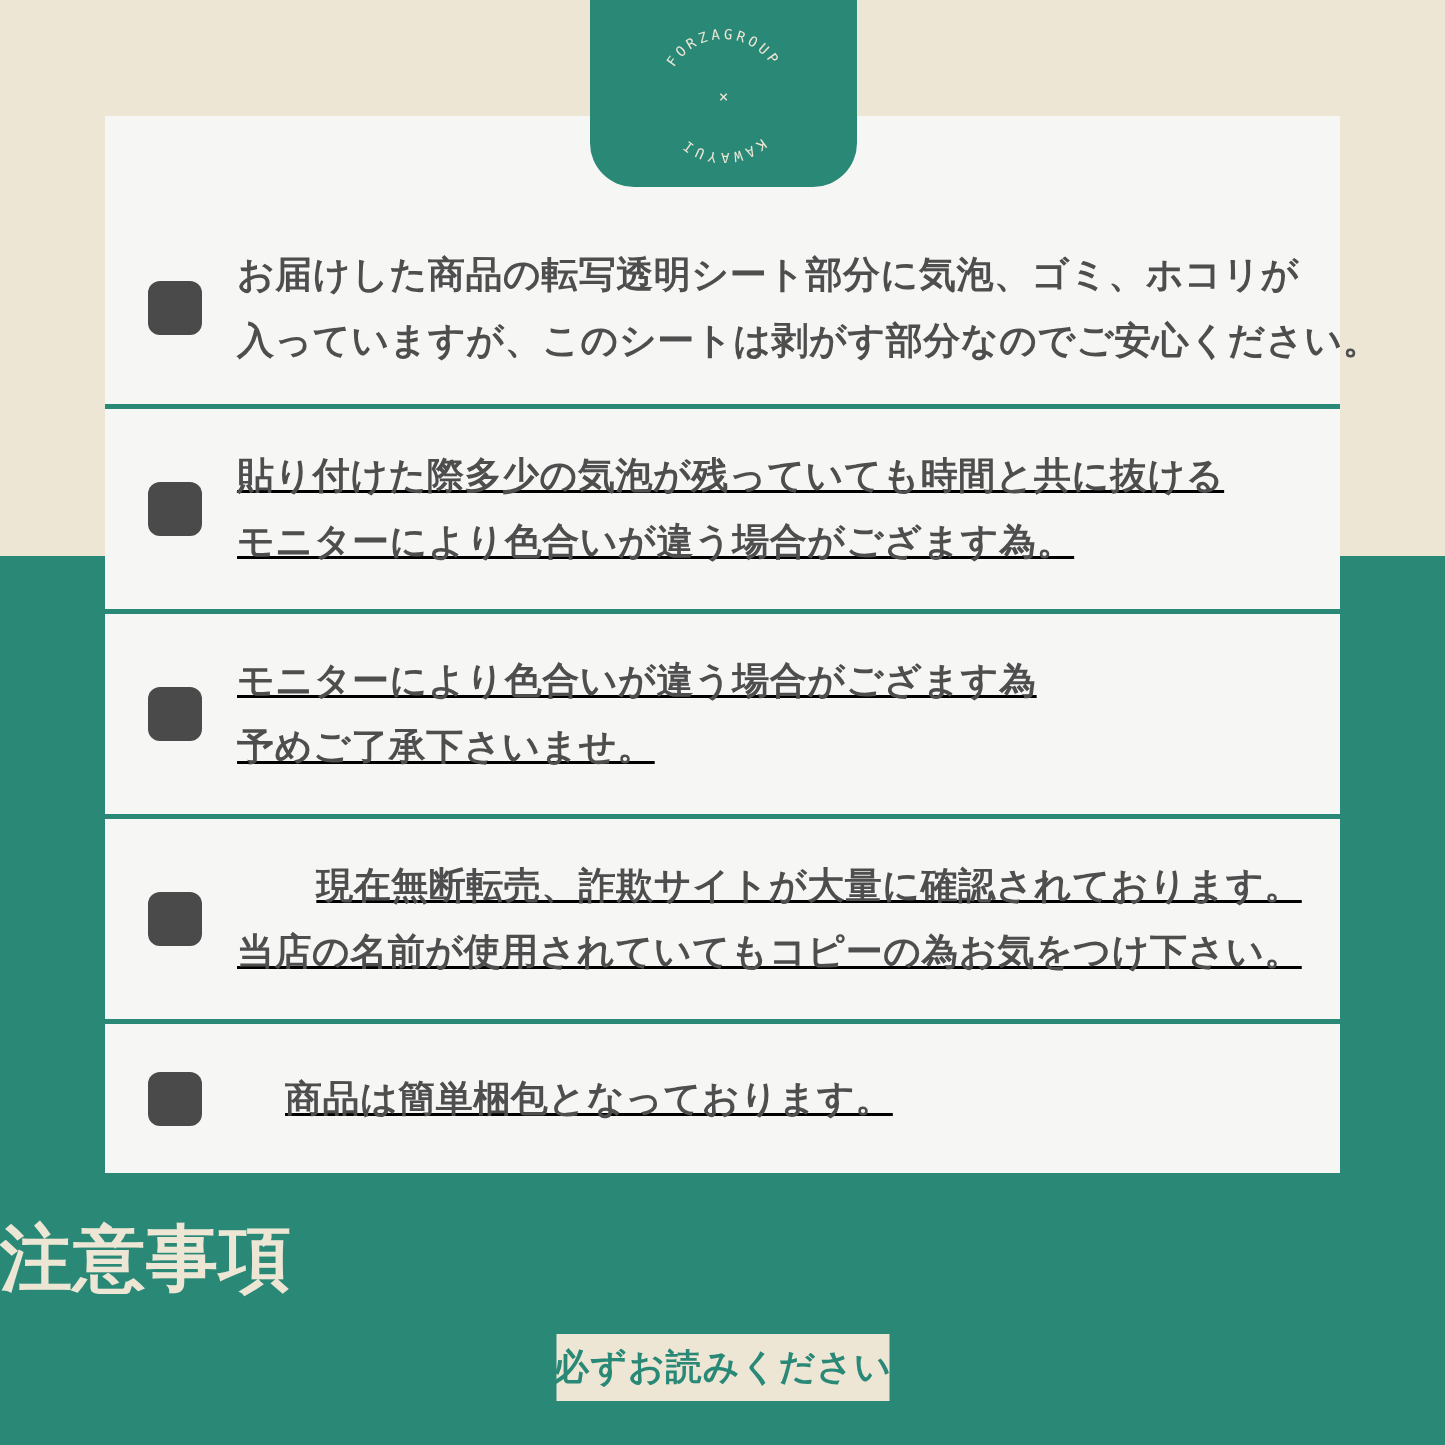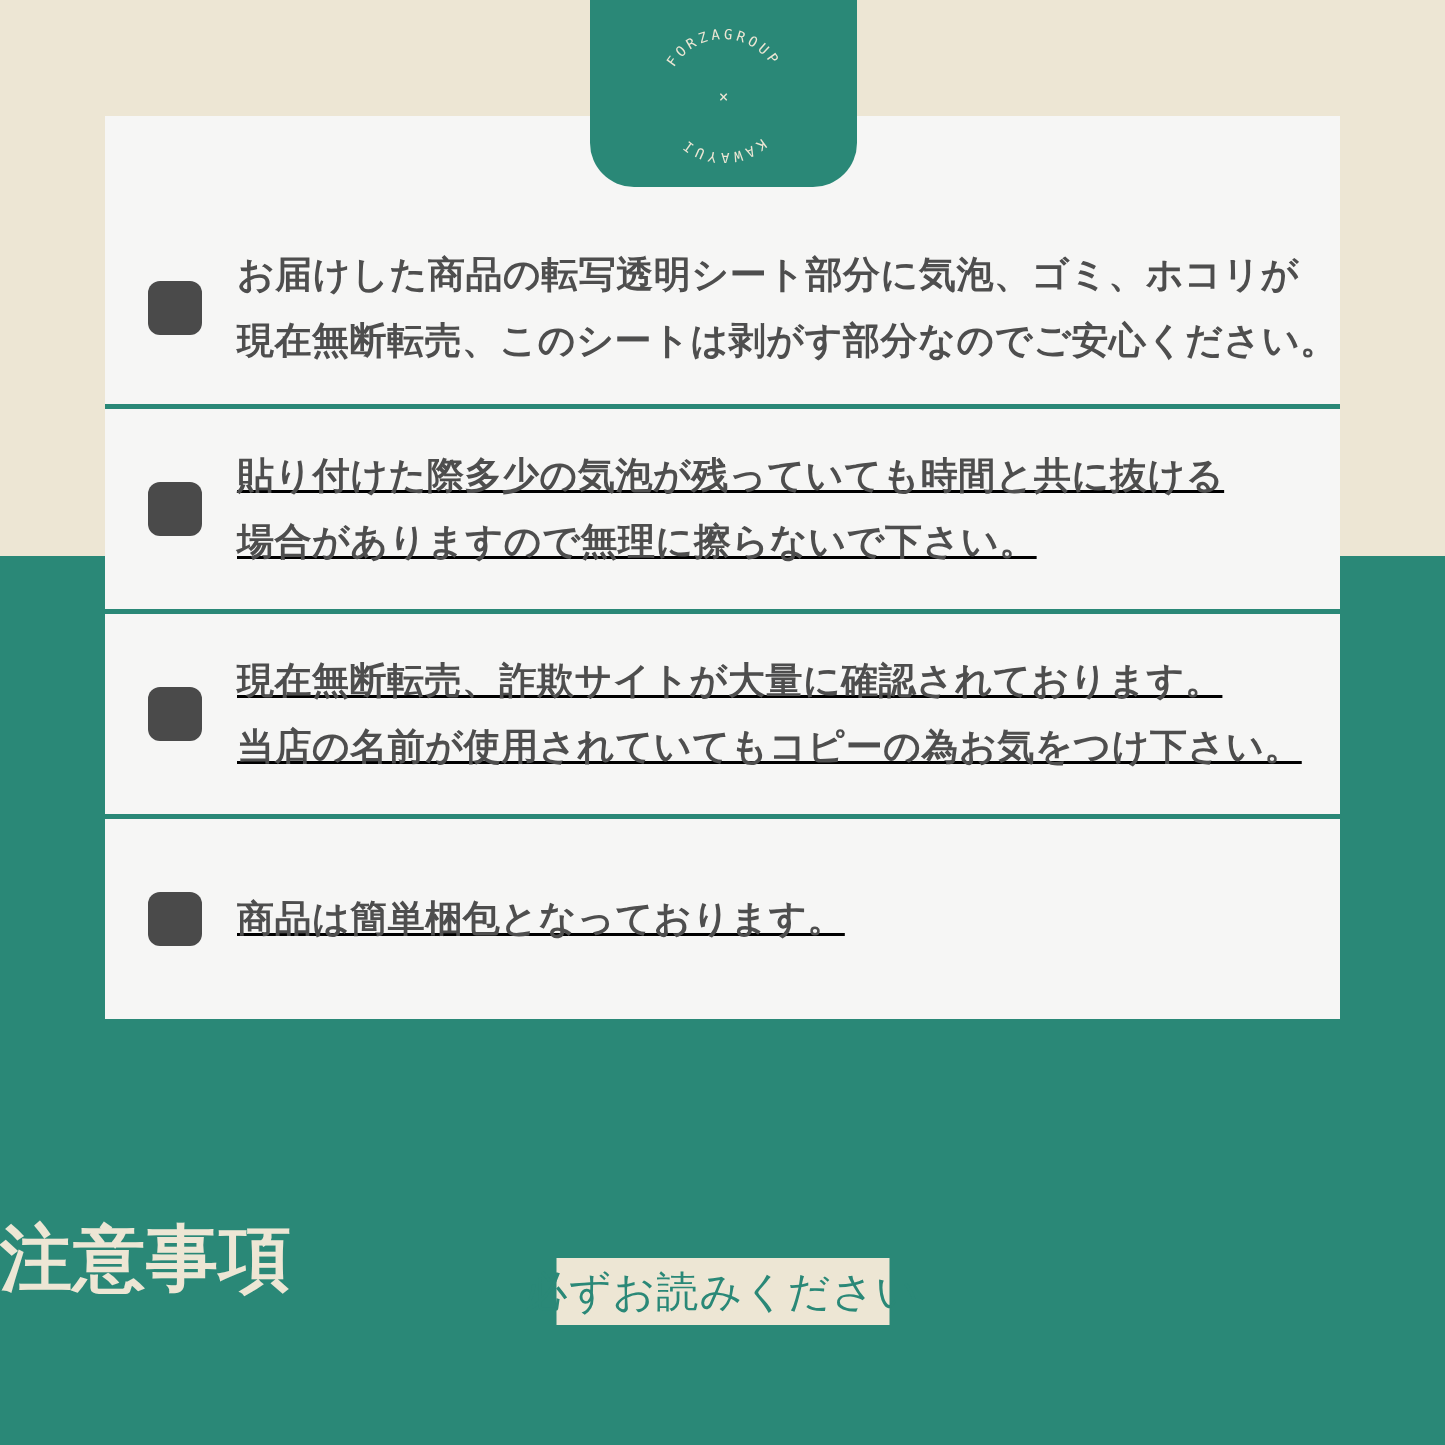--- a/index.html
+++ b/index.html
@@ -78,28 +78,28 @@
     position:absolute;left:0;top:1206px;width:1445px;
     text-align:left;
     color:var(--cream);
     font-size:72px;
     font-weight:900;
     line-height:104px;
     letter-spacing:1px;
     z-index:2;
   }
   .read-label{
-    position:absolute;left:50%;top:1258px;
+    position:absolute;left:50%;top:1334px;
     transform:translateX(-50%);
     width:333px;height:67px;
     background:var(--cream);
     display:flex;align-items:center;justify-content:center;
     color:var(--teal);
-    font-size:42px;
-    font-weight:normal;
+    font-size:36px;
+    font-weight:bold;
     letter-spacing:1px;
     white-space:nowrap;
     z-index:2;
   }
 </style>
 </head>
 <body>
 
 <div class="canvas">
 
@@ -118,32 +118,39 @@
       </text>
       <text class="x-mark" x="133.5" y="102" text-anchor="middle">×</text>
     </svg>
   </div>
 
   <div class="panel" id="panel">
     <div class="card">
       <div class="checkbox"></div>
       <div class="lines">
           <div class="line">お届けした商品の転写透明シート部分に気泡、ゴミ、ホコリが</div>
-          <div class="line">現在無断転売、このシートは剥がす部分なのでご安心ください。</div>
+          <div class="line">入っていますが、このシートは剥がす部分なのでご安心ください。</div>
         </div>
     </div>
 
     <div class="card">
       <div class="checkbox"></div>
       <div class="lines">
           <div class="line">貼り付けた際多少の気泡が残っていても時間と共に抜ける</div>
-          <div class="line">場合がありますので無理に擦らないで下さい。</div>
+          <div class="line">モニターにより色合いが違う場合がござます為。</div>
         </div>
     </div>
 
+    <div class="card">
+      <div class="checkbox"></div>
+      <div class="lines">
+          <div class="line">モニターにより色合いが違う場合がござます為</div>
+          <div class="line">予めご了承下さいませ。</div>
+        </div>
+    </div>
 
     <div class="card">
       <div class="checkbox"></div>
       <div class="lines">
           <div class="line">現在無断転売、詐欺サイトが大量に確認されております。</div>
           <div class="line">当店の名前が使用されていてもコピーの為お気をつけ下さい。</div>
         </div>
     </div>
 
     <div class="card">

